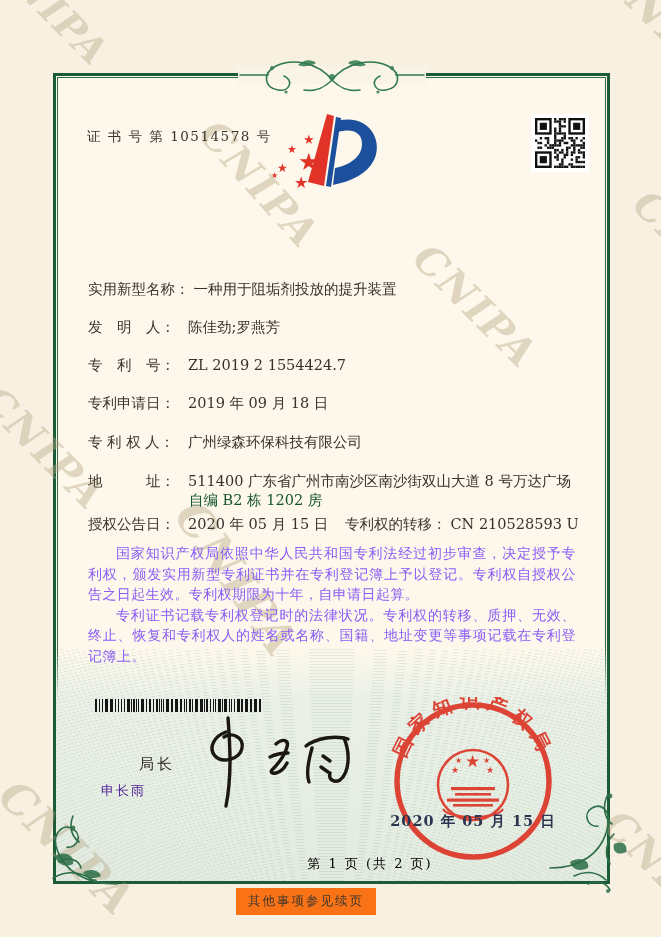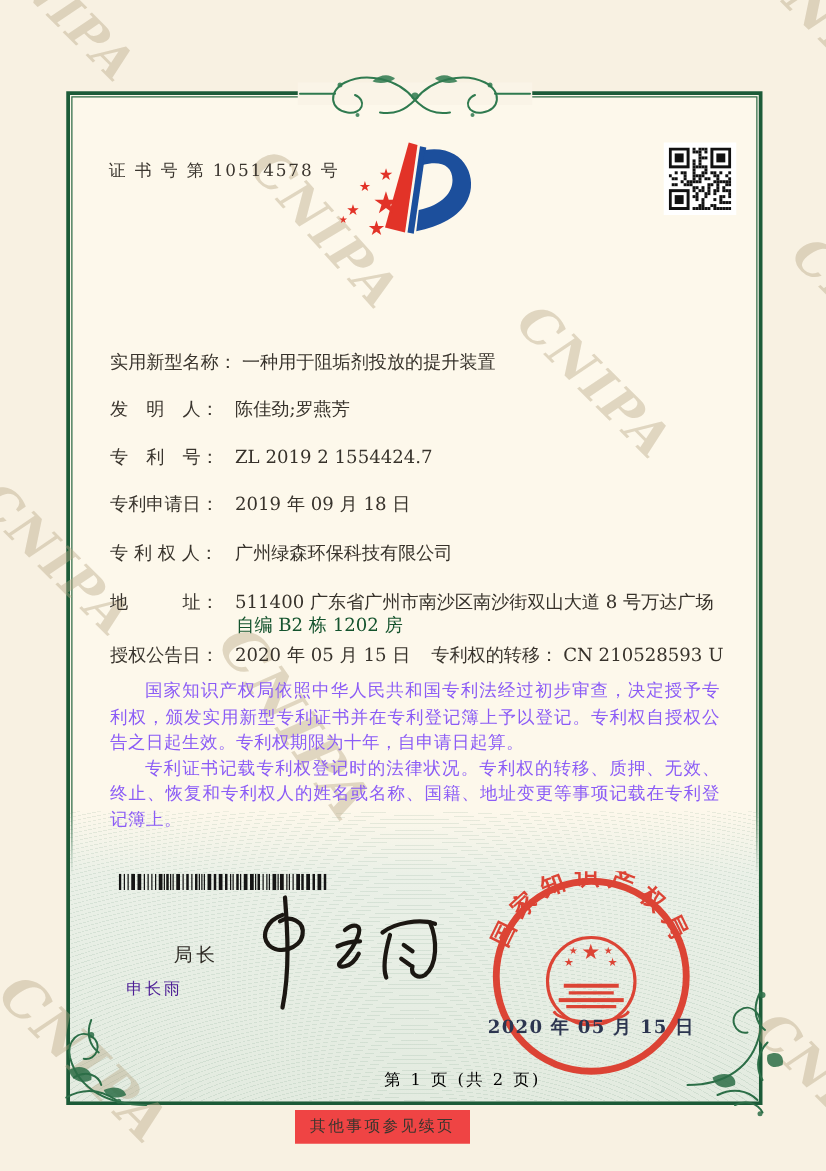--- a/index.html
+++ b/index.html
@@ -71,21 +71,21 @@
     font-size:14.5px;letter-spacing:1px;color:#2c3550;font-weight:700;
   }
   .page-no{position:absolute;left:0;top:779px;width:100%;text-align:center;
            font-size:13px;letter-spacing:2px;color:#000000;transform:translateX(-14px);}
   .ornament-top{position:absolute;left:182px;top:-26px;}
   .orn-bl{position:absolute;left:-13px;top:738px;}
   .orn-br{position:absolute;left:488px;top:708px;}
   
   .footer-note{
     position:absolute;left:306px;top:888px;transform:translateX(-50%);
-    background:#ef4444;padding:5px 12px;font-size:12.5px;letter-spacing:2px;
+    background:#f97316;padding:5px 12px;font-size:12.5px;letter-spacing:2px;
     color:#3a352e;z-index:3;white-space:nowrap;
   }
 </style>
 </head>
 <body>
 
 <div class="wm wm1">CNIPA</div>
 <div class="wm wm2">CNIPA</div>
 <div class="wm wm3">CNIPA</div>
 <div class="wm wm4">CNIPA</div>

